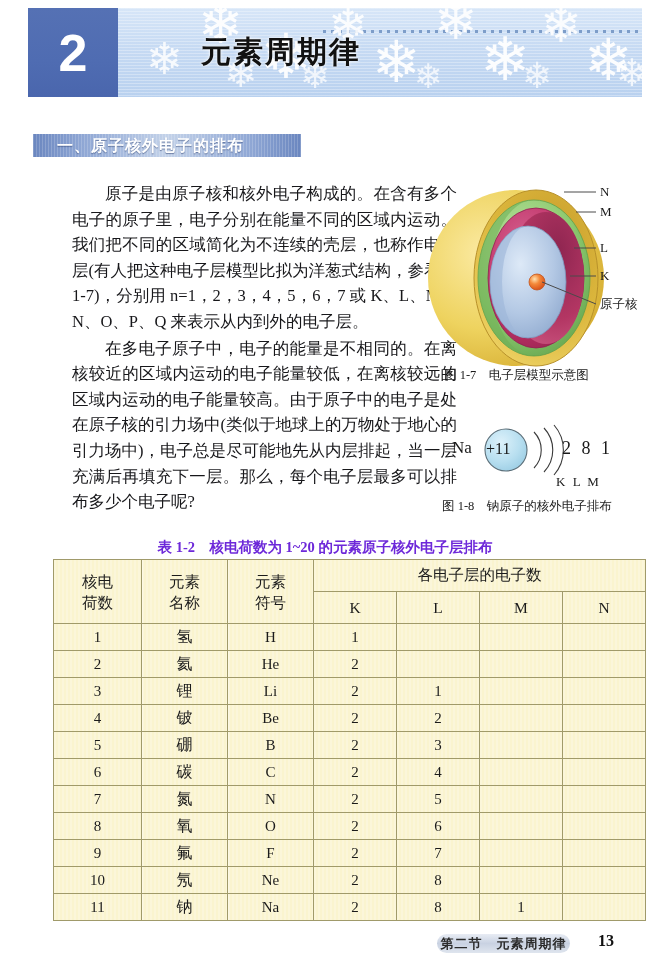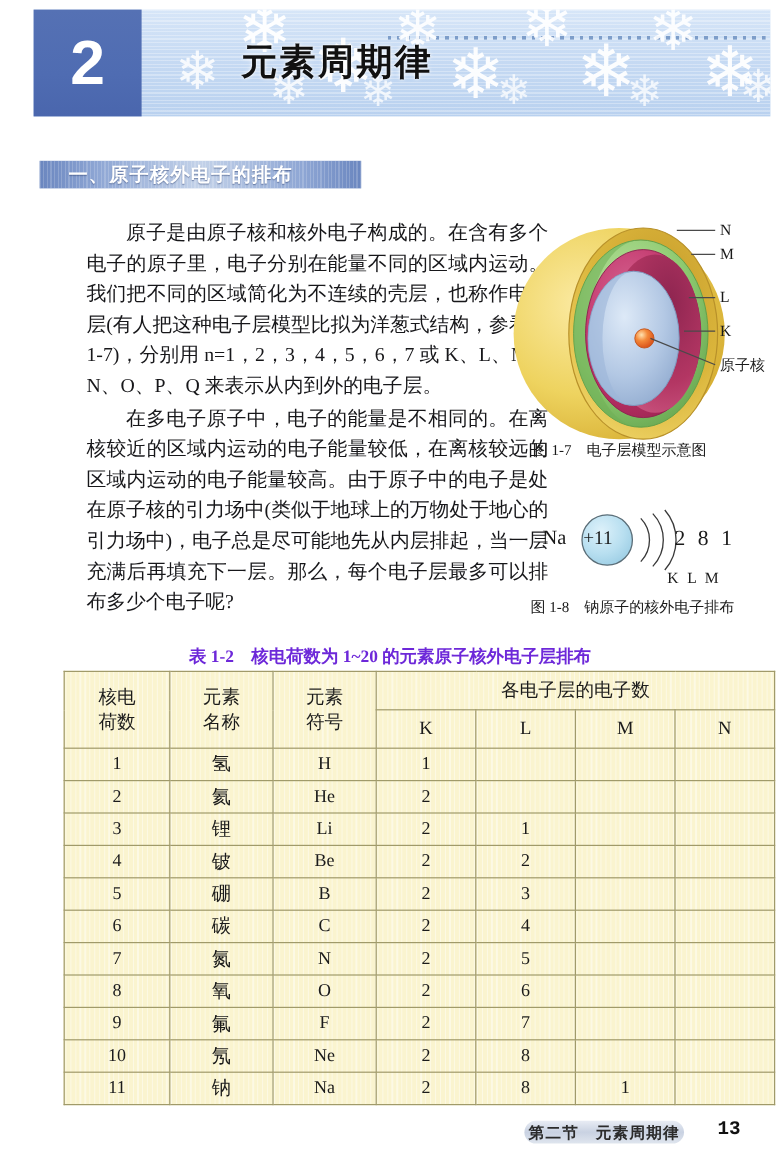--- a/index.html
+++ b/index.html
@@ -225,21 +225,21 @@
     font-weight: bold;
     color: #2b2b2b;
     letter-spacing: 1px;
   }
   .footer-page {
     position: absolute;
     left: 598px;
     top: 932px;
     font-size: 16px;
     font-weight: bold;
-    font-family: Liberation Mono, monospace;
+    font-family: Liberation Serif, serif;
     color: #111111;
   }
 </style>
 </head>
 <body>
 
 <div class="banner">
   <div class="hstripes"></div>
   <div class="dotline"></div>
   <div class="snow" style="left:170px; top:-10px; font-size:54px; opacity:.95;">❄</div>

